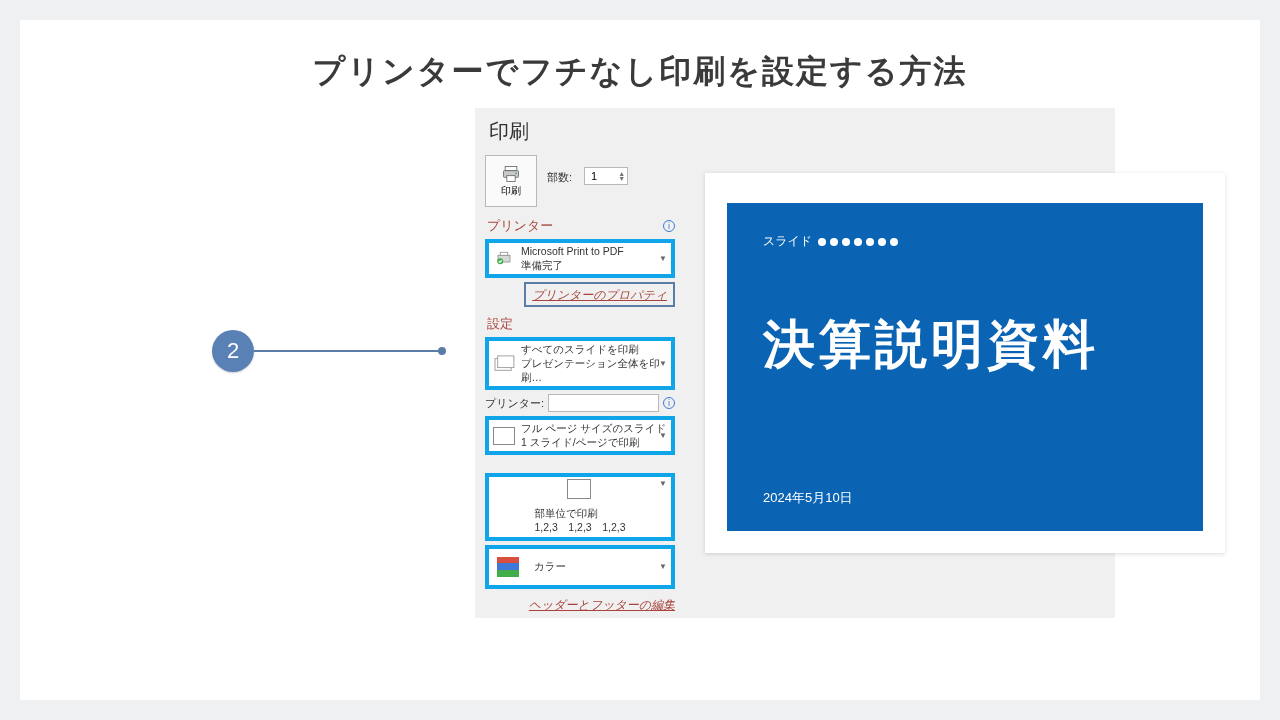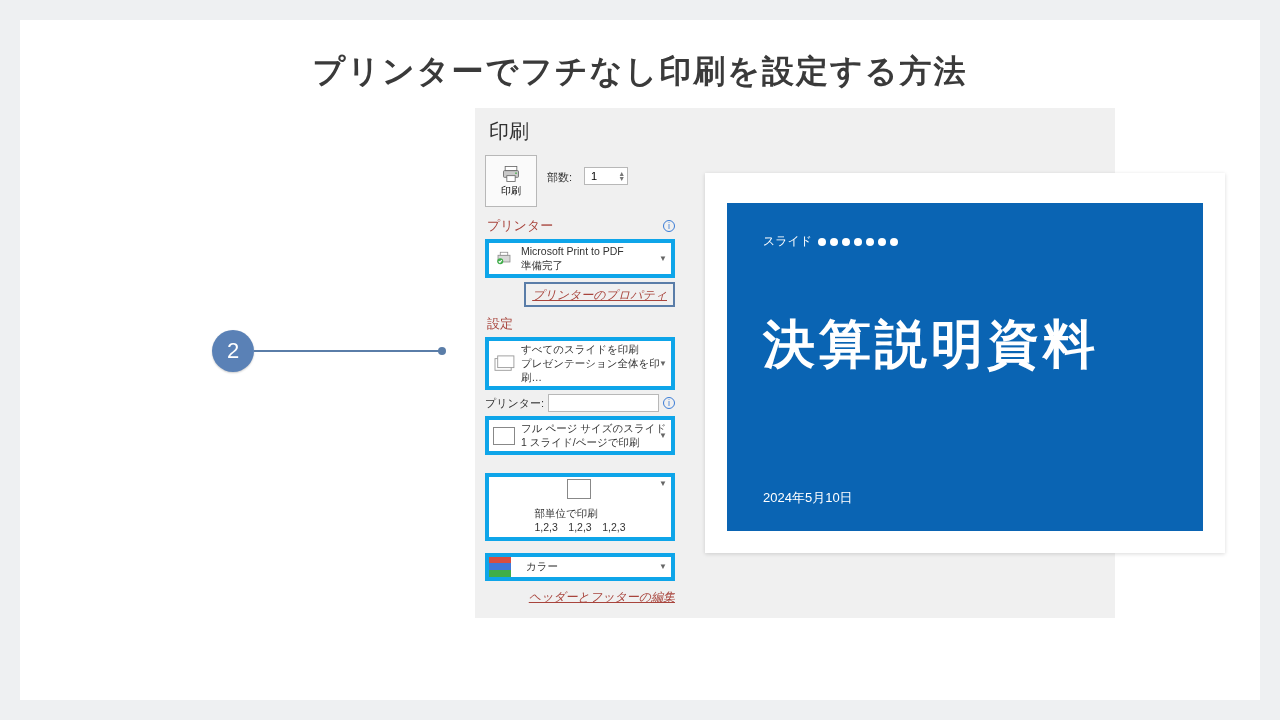--- a/index.html
+++ b/index.html
@@ -252,21 +252,21 @@
           <div class="dd-icon" style="position:relative;">
             <div class="stack-icon"></div>
           </div>
           <div class="dd-text">
             <span>部単位で印刷</span>
             <span>1,2,3　1,2,3　1,2,3</span>
           </div>
           <span class="dd-chev">▼</span>
         </div>
 
-        <div class="dropdown" style="margin-top:12px; padding:0;gap:15px;">
+        <div class="dropdown" style="margin-top:4px; padding:8px;gap:15px;">
           <div class="color-swatch">
             <div style="background:#d94e3f;"></div>
             <div style="background:#3f78d9;"></div>
             <div style="background:#3fae49;"></div>
           </div>
           <div class="dd-text" style="justify-content:center;">
             <span>カラー</span>
           </div>
           <span class="dd-chev">▼</span>
         </div>

